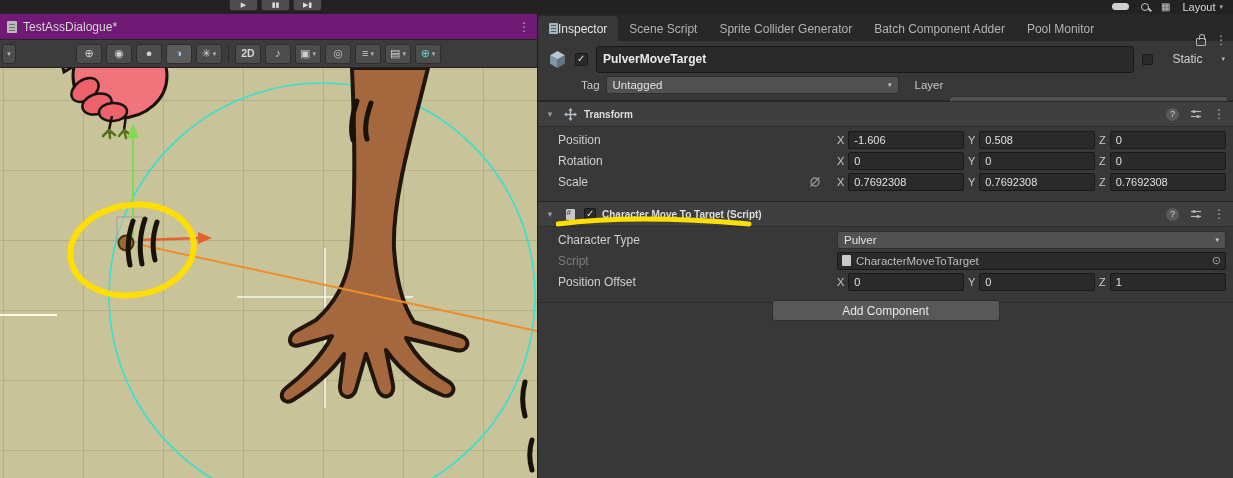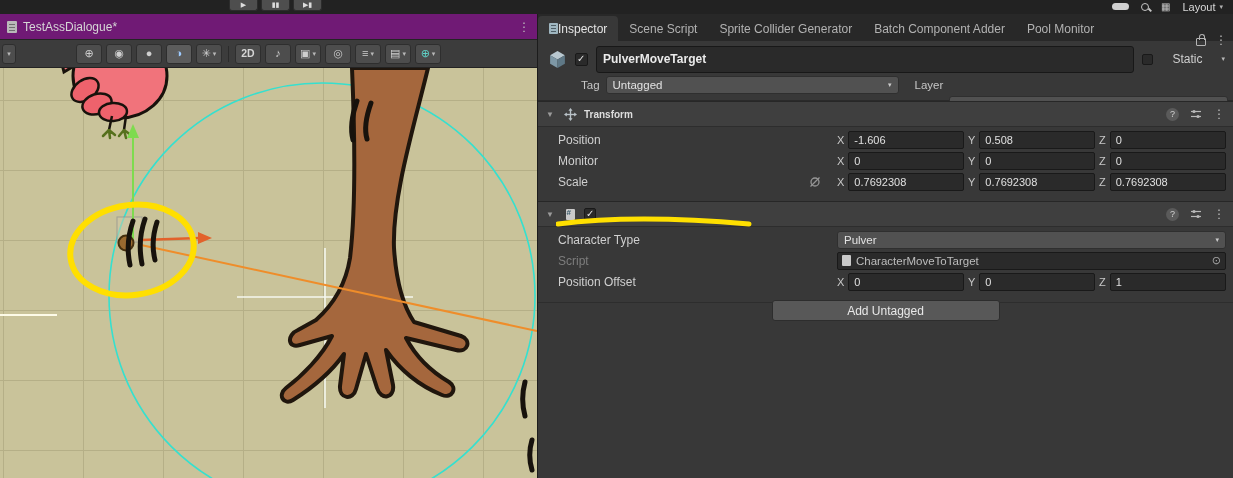--- a/index.html
+++ b/index.html
@@ -369,21 +369,21 @@
             </div>
           <div class="axis">
               <span class="axis-letter">Z</span>
               <div class="field">
                 <span>0</span>
               </div>
             </div>
         </div>
       </div>
       <div class="row">
-        <span class="row-label">Monitor</span>
+        <span class="row-label">Rotation</span>
         <div class="axes">
           <div class="axis">
               <span class="axis-letter">X</span>
               <div class="field">
                 <span>0</span>
               </div>
             </div>
           <div class="axis">
               <span class="axis-letter">Y</span>
               <div class="field">
@@ -433,20 +433,21 @@
     <div class="spacer5"></div>
 
     <div class="comp-header">
       <span class="fold">▼</span>
       <span class="comp-icon">
         <span class="script-doc">
             <span class="hash">#</span>
           </span>
       </span>
       <span class="cb checked" style="width:12px;height:12px;"></span>
+      <span class="comp-title">Character Move To Target (Script)</span>
       <div class="comp-right">
         <span class="help-ic">?</span>
         <svg width="12" height="12" viewBox="0 0 12 12">
           <g stroke="#b8b8b8" stroke-width="1.2">
               <line x1="1" y1="3.5" x2="11" y2="3.5"></line>
               <line x1="1" y1="8.5" x2="11" y2="8.5"></line>
             </g>
           <circle cx="4" cy="3.5" r="1.6" fill="#b8b8b8"></circle>
             <circle cx="8" cy="8.5" r="1.6" fill="#b8b8b8"></circle>
         </svg>
@@ -494,15 +495,15 @@
       </div>
     </div>
     <div class="comp-end"></div>
   </div>
 
   <svg class="underline-annot" width="198" height="14" viewBox="0 0 198 14">
     <path d="M 2 9 C 55 2 125 3 193 9" fill="none" stroke="#ffe000" stroke-width="5" stroke-linecap="round"></path>
   </svg>
 
   <div class="add-btn">
-    <span>Add Untagged</span>
+    <span>Add Component</span>
   </div>
 </div>
 
 </body></html>

